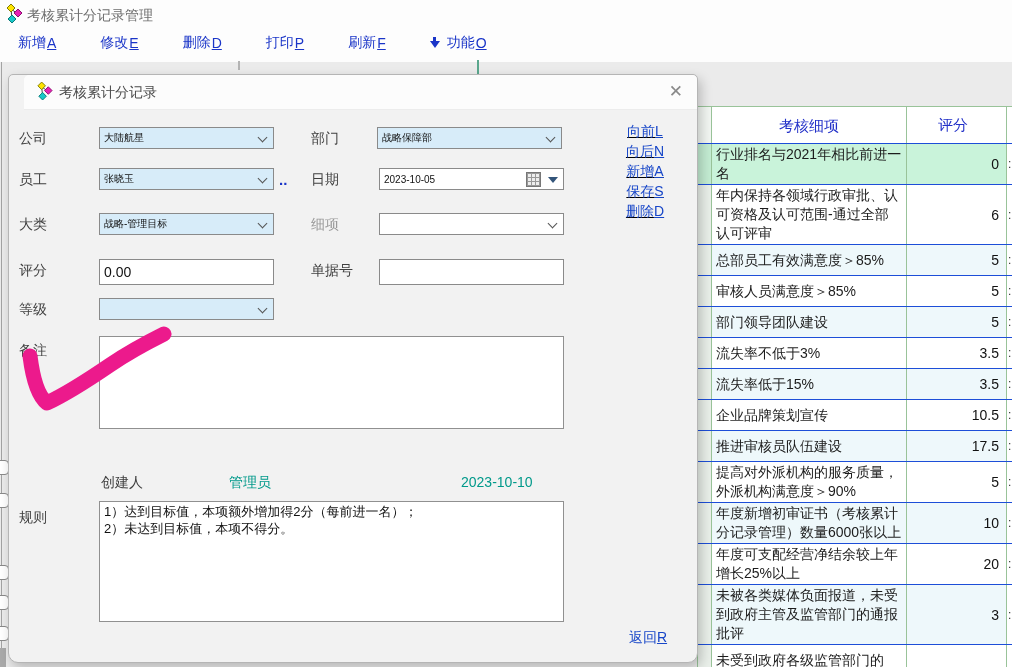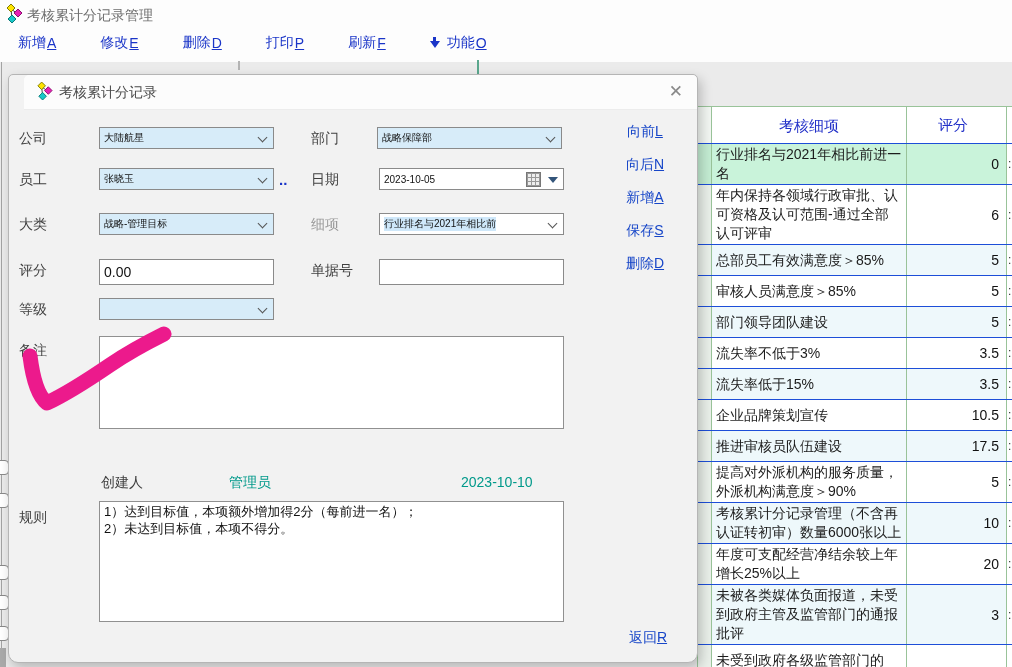--- a/index.html
+++ b/index.html
@@ -66,21 +66,21 @@
   .cal-ico{position:absolute;right:22px;top:3px;width:13px;height:13px;border:1px solid #777;background:#eee;
         background-image:linear-gradient(#999 1px,transparent 1px),linear-gradient(90deg,#999 1px,transparent 1px);
         background-size:4px 4px;}
   .date-arrow{position:absolute;right:5px;top:8px;width:0;height:0;border-left:5px solid transparent;
         border-right:5px solid transparent;border-top:6px solid #33557a;cursor:pointer;}
   .tin{position:absolute;height:22px;box-sizing:border-box;border:1px solid #8a8a8a;background:#fff;
        font-size:14px;color:#111;padding:12px 4px;font-family:inherit;}
   .tarea{position:absolute;box-sizing:border-box;border:1px solid #909090;background:#fff;resize:none;
        font-size:13px;line-height:17px;color:#111;padding:1px 4px;font-family:inherit;}
   .dots{position:absolute;font-size:15px;font-weight:bold;color:#1a35c8;cursor:pointer;}
-  .navcol{position:absolute;left:596px;top:48px;display:flex;flex-direction:column;gap:13px;width:80px;}
+  .navcol{position:absolute;left:596px;top:48px;display:flex;flex-direction:column;width:80px;text-decoration:underline;}
   .lnk{font-size:14px;color:#1746c8;cursor:pointer;text-align:center;height:20px;white-space:nowrap;}
   .lnk .key{text-decoration:underline;}
   .ret{position:absolute;left:604px;top:554px;width:70px;}
   .creator-lbl{position:absolute;left:92px;top:399px;font-size:14px;color:#3f3f3f;}
   .creator-name{position:absolute;left:220px;top:399px;font-size:14px;color:#00998a;}
   .creator-date{position:absolute;left:452px;top:399px;font-size:14px;color:#00998a;}
   
   .scribble{position:absolute;left:0;top:0;z-index:50;pointer-events:none;}
 </style>
 </head>
@@ -224,21 +224,21 @@
         <div class="c gut"></div>
         <div class="c item">
             <span>提高对外派机构的服务质量，外派机构满意度＞90%</span>
           </div>
         <div class="c scorec">5</div>
         <div class="c sliver">:</div>
       </div>
         <div class="g-row bg-pale">
         <div class="c gut"></div>
         <div class="c item">
-            <span>考核累计分记录管理（不含再认证转初审）数量6000张以上</span>
+            <span>年度新增初审证书（考核累计分记录管理）数量6000张以上</span>
           </div>
         <div class="c scorec">10</div>
         <div class="c sliver">:</div>
       </div>
         <div class="g-row bg-white">
         <div class="c gut"></div>
         <div class="c item">
             <span>年度可支配经营净结余较上年增长25%以上</span>
           </div>
         <div class="c scorec">20</div>
@@ -302,21 +302,20 @@
       <span class="date-arrow"></span>
     </div>
 
     <label class="lbl" style="left:10px;top:141px">大类</label>
     <div class="fld" style="left:90px;top:138px;width:175px">
       <span>战略-管理目标</span>
       <span class="chev"></span>
     </div>
     <label class="lbl dim" style="left:302px;top:141px">细项</label>
     <div class="fld white" style="left:370px;top:138px;width:185px">
-      <span class="hl">行业排名与2021年相比前</span>
       <span class="chev"></span>
     </div>
 
     <label class="lbl" style="left:10px;top:187px">评分</label>
     <input class="tin" style="left: 90px; top: 184px; width: 175px;" value="0.00">
     <label class="lbl" style="left:302px;top:187px">单据号</label>
     <input class="tin" style="left: 370px; top: 184px; width: 185px;" value="">
 
     <label class="lbl" style="left:10px;top:226px">等级</label>
     <div class="fld" style="left:90px;top:223px;width:175px">

